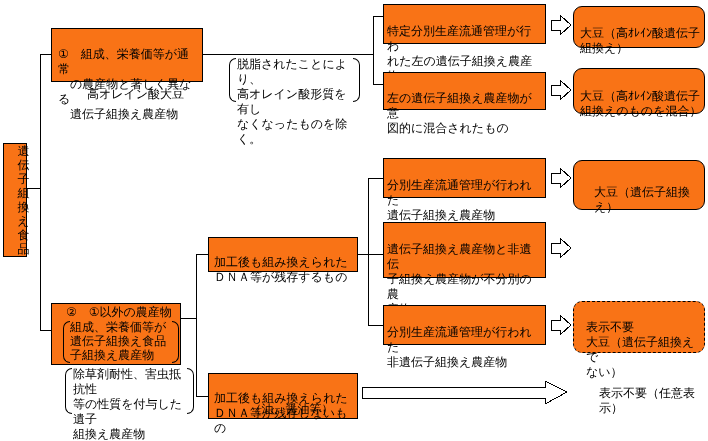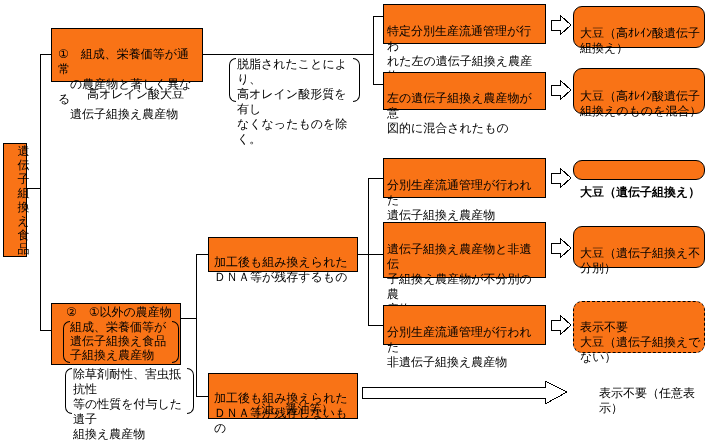--- a/index.html
+++ b/index.html
@@ -93,39 +93,35 @@
   </div>
   <div class="abs node box rounded txt" style="left:573px;top:68px;width:132px;height:46px;padding:5px 2px 2px 6px;">
     <span class="txt">大豆（高ｵﾚｲﾝ酸遺伝子
 組換えのものを混合）</span>
   </div>
 
   <div class="abs node box txt" style="left:383px;top:158px;width:163px;height:40px;padding:4px 2px 2px 3px;">
     <span class="txt">分別生産流通管理が行われた
 遺伝子組換え農産物</span>
   </div>
-  <div class="abs node box rounded txt" style="left:573px;top:160px;width:132px;height:20px;padding:9px 2px 2px 6px;font-weight:bold;">
+  <div class="abs node box rounded txt" style="left:573px;top:160px;width:132px;height:50px;padding:9px 2px 2px 20px;">
     <span class="txt">大豆（遺伝子組換え）</span>
   </div>
 
   <div class="abs node box txt" style="left:383px;top:222px;width:163px;height:56px;padding:4px 2px 2px 3px;">
     <span class="txt">遺伝子組換え農産物と非遺伝
 子組換え農産物が不分別の農
 産物</span>
   </div>
-  <div class="abs node box rounded txt" style="left:573px;top:226px;width:132px;height:42px;padding:4px 2px 2px 6px;">
-    <span class="txt">大豆（遺伝子組換え不
-分別）</span>
-  </div>
 
   <div class="abs node box txt" style="left:383px;top:305px;width:163px;height:40px;padding:4px 2px 2px 3px;">
     <span class="txt">分別生産流通管理が行われた
 非遺伝子組換え農産物</span>
   </div>
-  <div class="abs node box rounded dashdot txt" style="left:573px;top:301px;width:132px;height:52px;padding:3px 2px 2px 6px;">
+  <div class="abs node box rounded dashdot txt" style="left:573px;top:301px;width:132px;height:52px;padding:3px 2px 2px 12px;">
     <span class="txt">表示不要
 大豆（遺伝子組換えで
 ない）</span>
   </div>
 
   <div class="abs node box txt" style="left:208px;top:237px;width:150px;height:35px;padding:2px 2px 2px 5px;">
     <span class="txt">加工後も組み換えられた
 ＤＮＡ等が残存するもの</span>
   </div>
 

